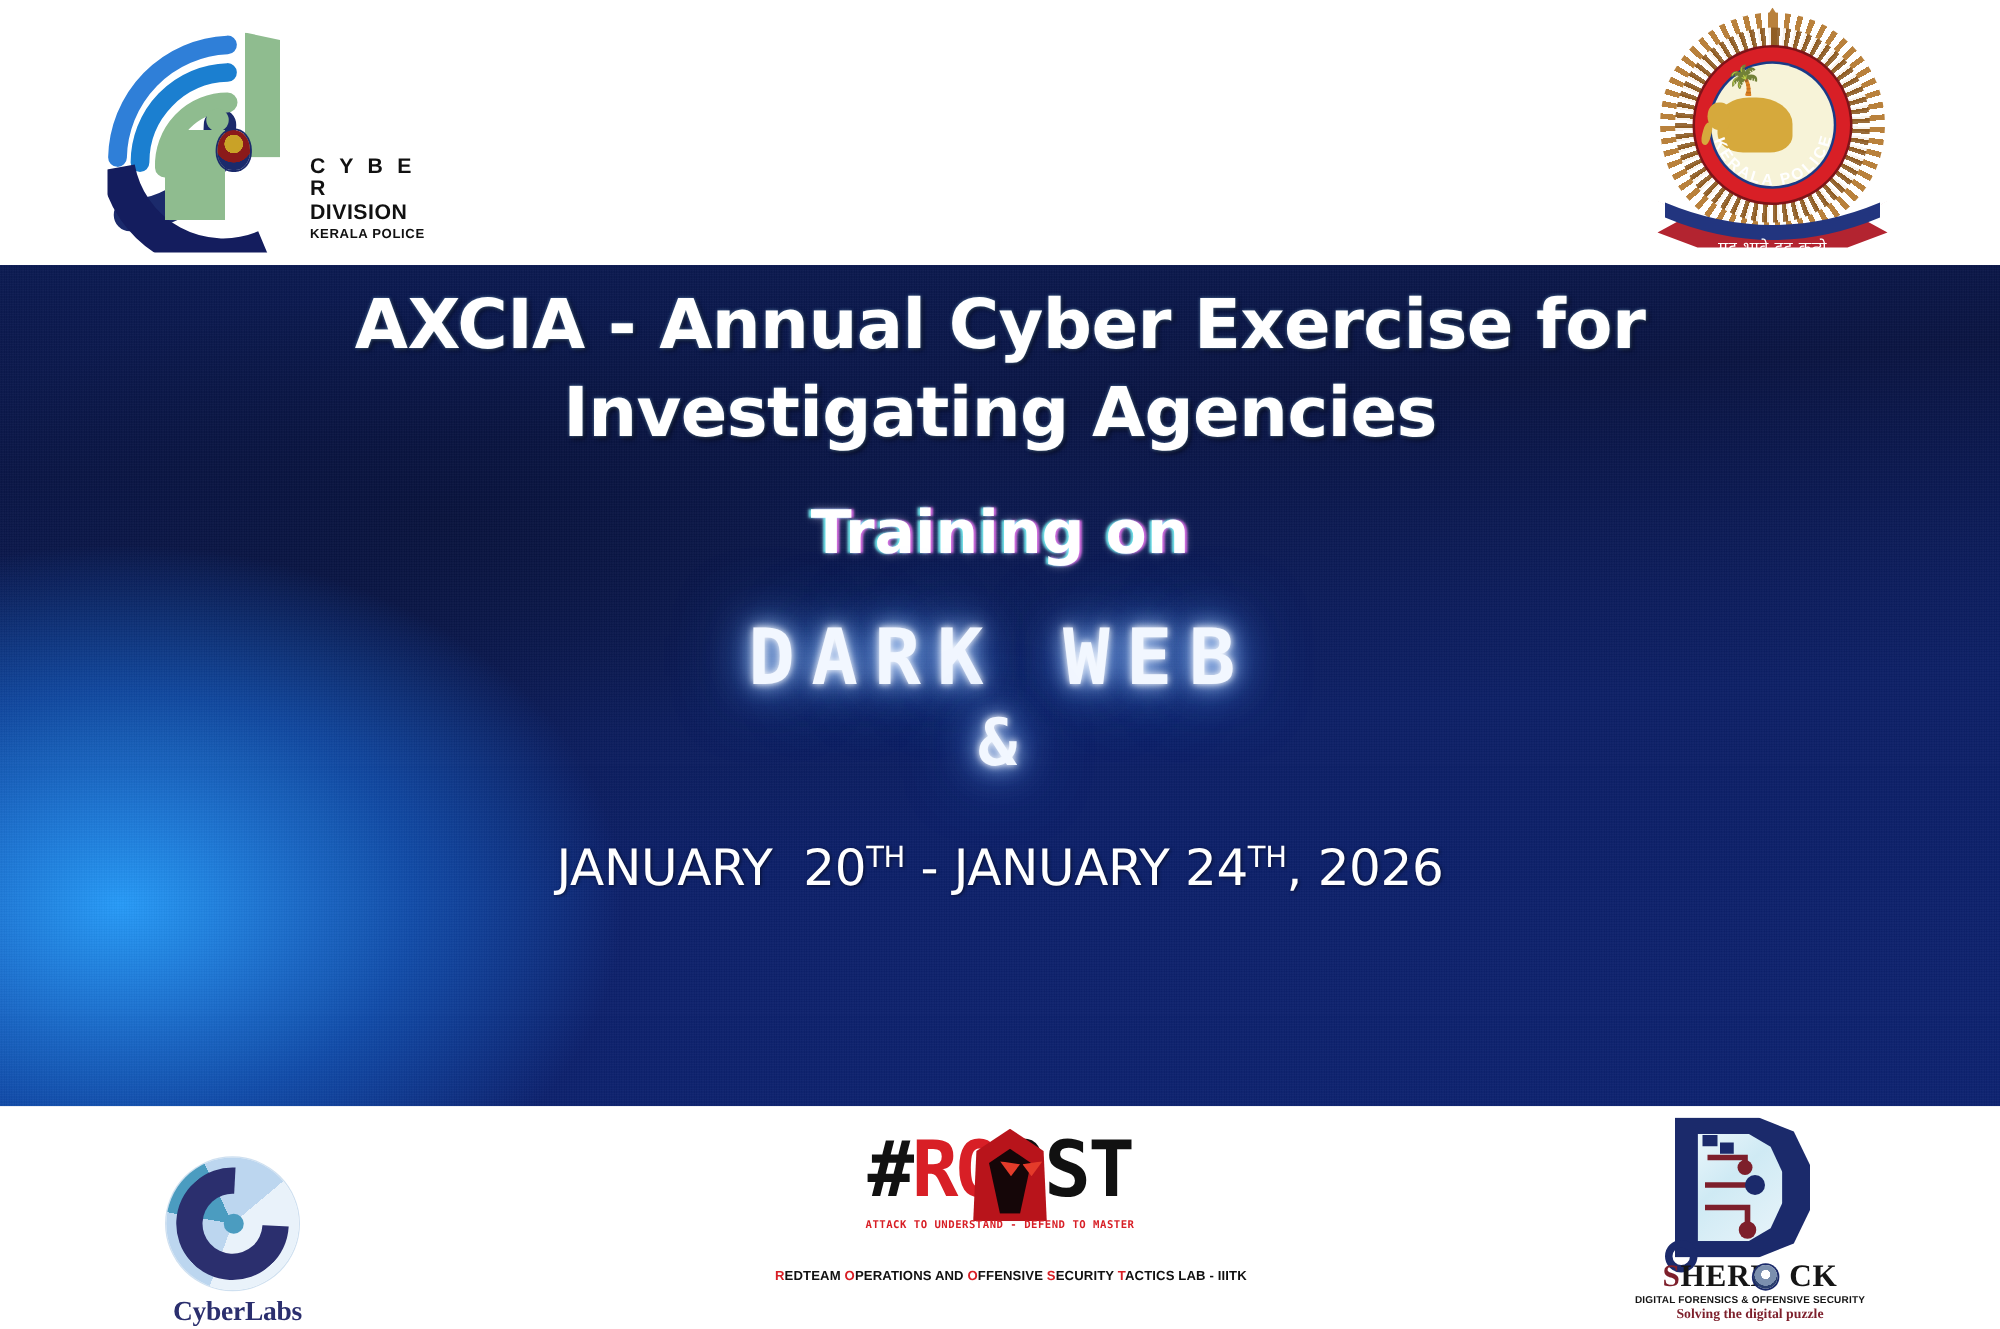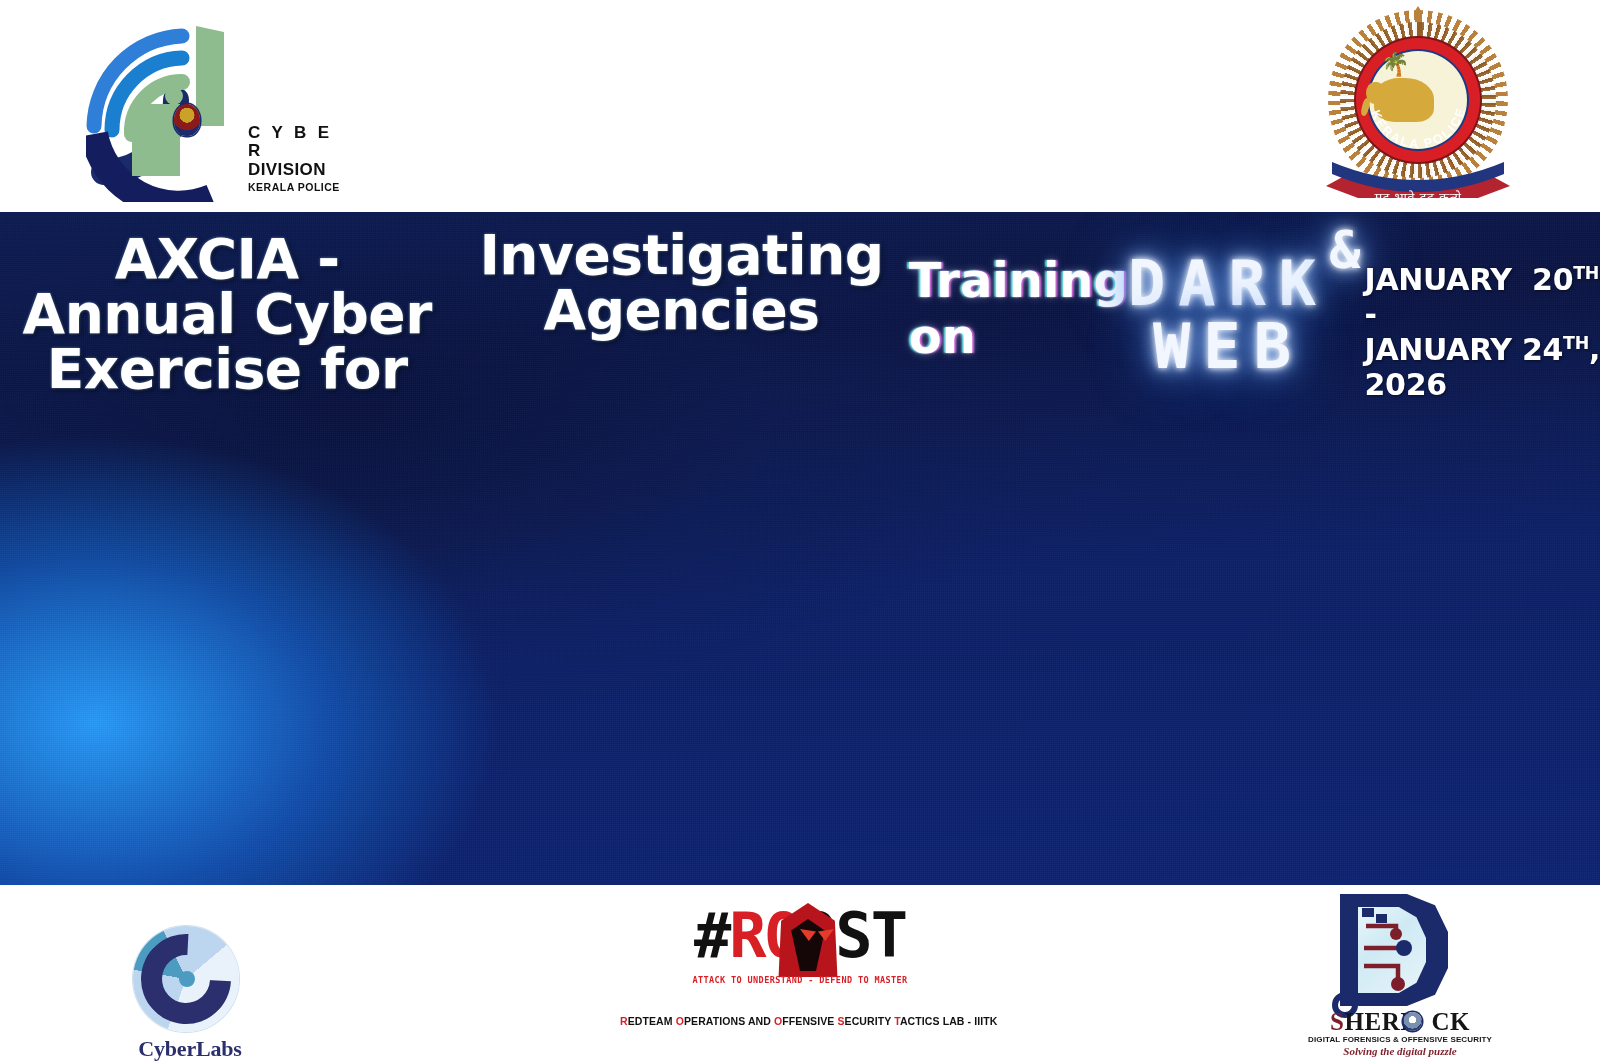--- a/index.html
+++ b/index.html
@@ -148,21 +148,21 @@
   }
   .hero-noise {
     position:absolute; inset:0;
     background-image:
       repeating-linear-gradient(0deg, rgba(255,255,255,.016) 0 1px, rgba(0,0,0,.016) 1px 2px),
       repeating-linear-gradient(90deg, rgba(255,255,255,.014) 0 1px, rgba(0,0,0,.014) 1px 2px);
     pointer-events:none;
   }
   .hero-inner {
     position:relative; z-index:2; width:100%; height:100%;
-    display:flex; flex-direction:row; align-items:flex-start;
+    display:flex; flex-direction:column; align-items:center;
   }
 
   .ttl {
     font-family:"DejaVu Sans", sans-serif;
     color:#ffffff; font-weight:bold;
     text-align:center;
     font-size:55px; line-height:1.0;
     letter-spacing:-0.5px;
     text-shadow:0 0 3px rgba(160,220,255,.5), 2px 2px 4px rgba(0,0,0,.55);
     width:1300px;
@@ -187,21 +187,21 @@
       0 0 16px #bcd8ff,
       0 0 34px #6aa8ff,
       0 0 60px #2e6fd8;
   }
   .neon-1 { font-size:62px; letter-spacing:13px; margin-top:40px; }
   .neon-amp { font-size:52px; margin-top:12px; letter-spacing:4px; }
   .neon-2 { font-size:62px; letter-spacing:13px; margin-top:8px; }
 
   .dates {
     font-family:"DejaVu Sans", sans-serif;
-    color:#ffffff; font-weight:bold; font-size:30px;
+    color:#ffffff; font-weight:normal; font-size:40px;
     margin-top:50px; letter-spacing:-.3px;
     text-shadow:1px 1px 3px rgba(0,0,0,.5);
   }
   .dates sup { font-size:.58em; vertical-align:super; }
 
   
   .bot-band {
     position:absolute; left:0; top:885px; width:1600px; height:178px;
     background:#ffffff;
   }
@@ -326,21 +326,21 @@
   }
   .sh-t1 {
     position:absolute; left:0; top:143px; width:200px; text-align:center;
     font-family:"Liberation Sans", sans-serif;
     font-size:8px; font-weight:bold; color:#151515; letter-spacing:.15px;
     white-space:nowrap;
   }
   .sh-t2 {
     position:absolute; left:0; top:153px; width:200px; text-align:center;
     font-family:"Liberation Serif", serif;
-    font-size:11px; font-style:italic; font-weight:bold; color:#7d1f2b;
+    font-size:11px; font-weight:bold; color:#7d1f2b;
   }
 </style>
 </head>
 <body>
 
 <div class="top-band">
 
   <div class="logo-slot cd-logo">
     <div class="cd-wrap">
       <svg class="cd-arcs" viewBox="0 0 190 180">

